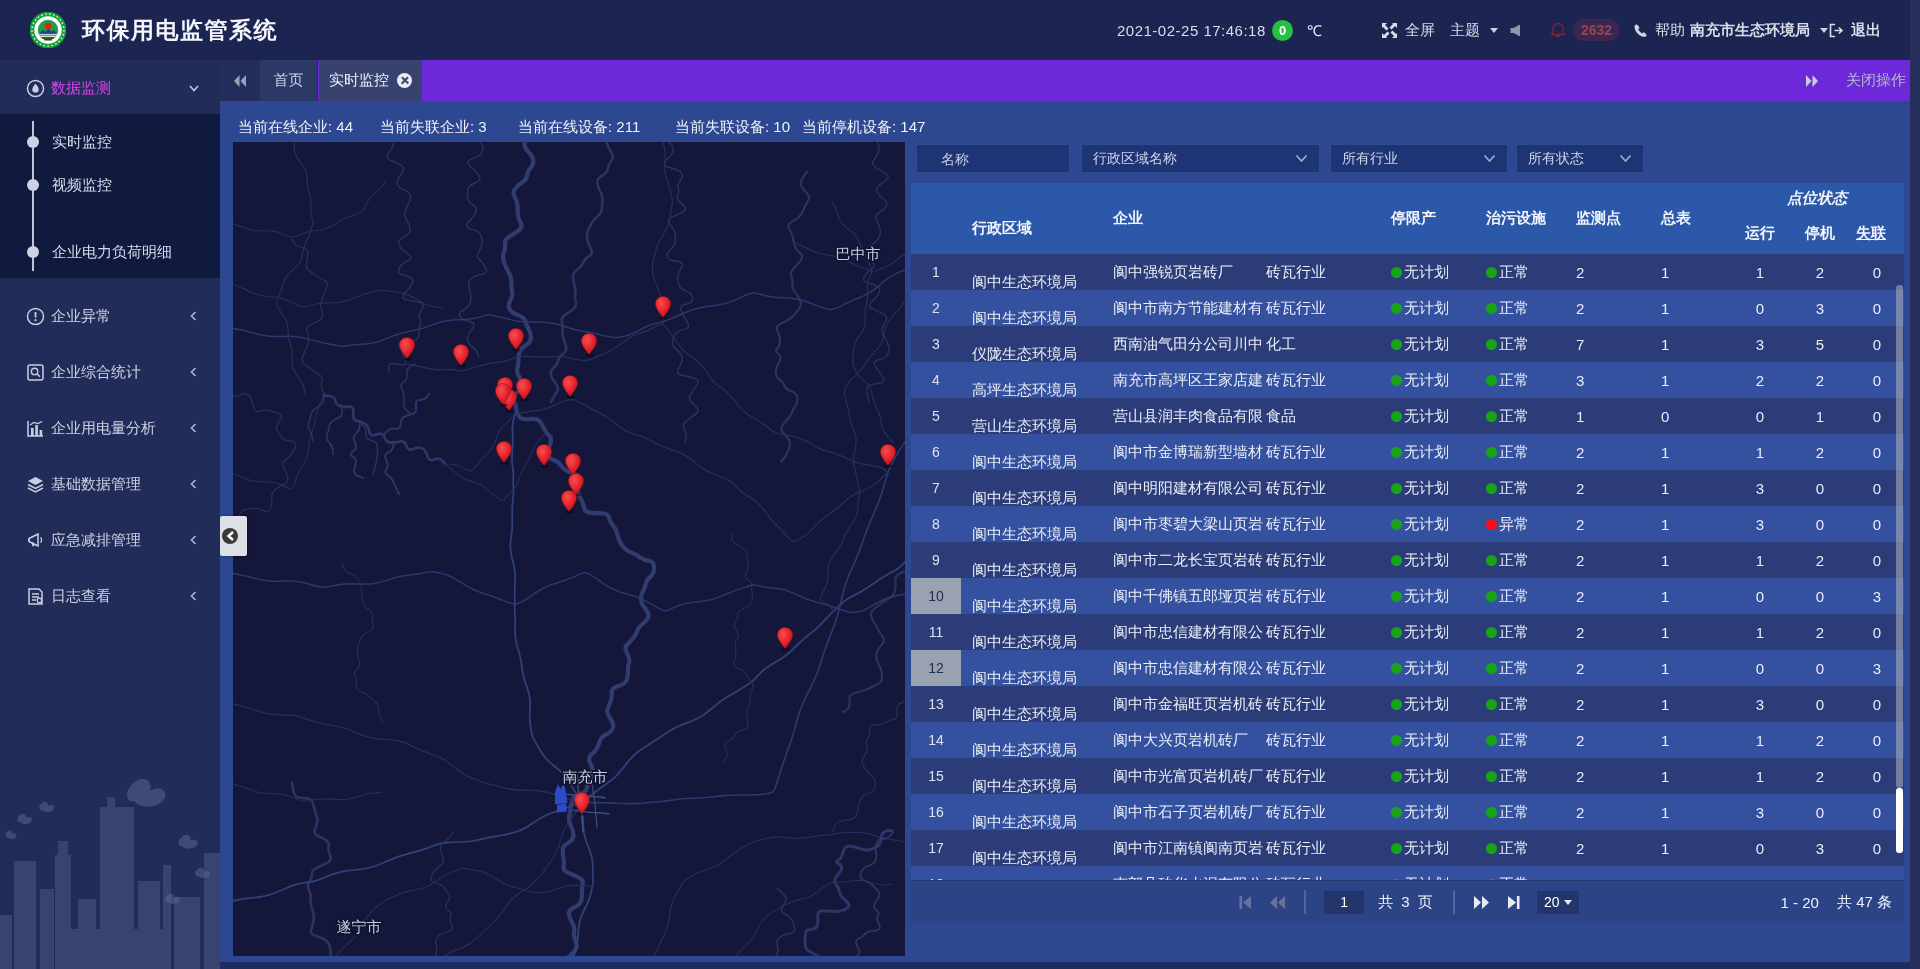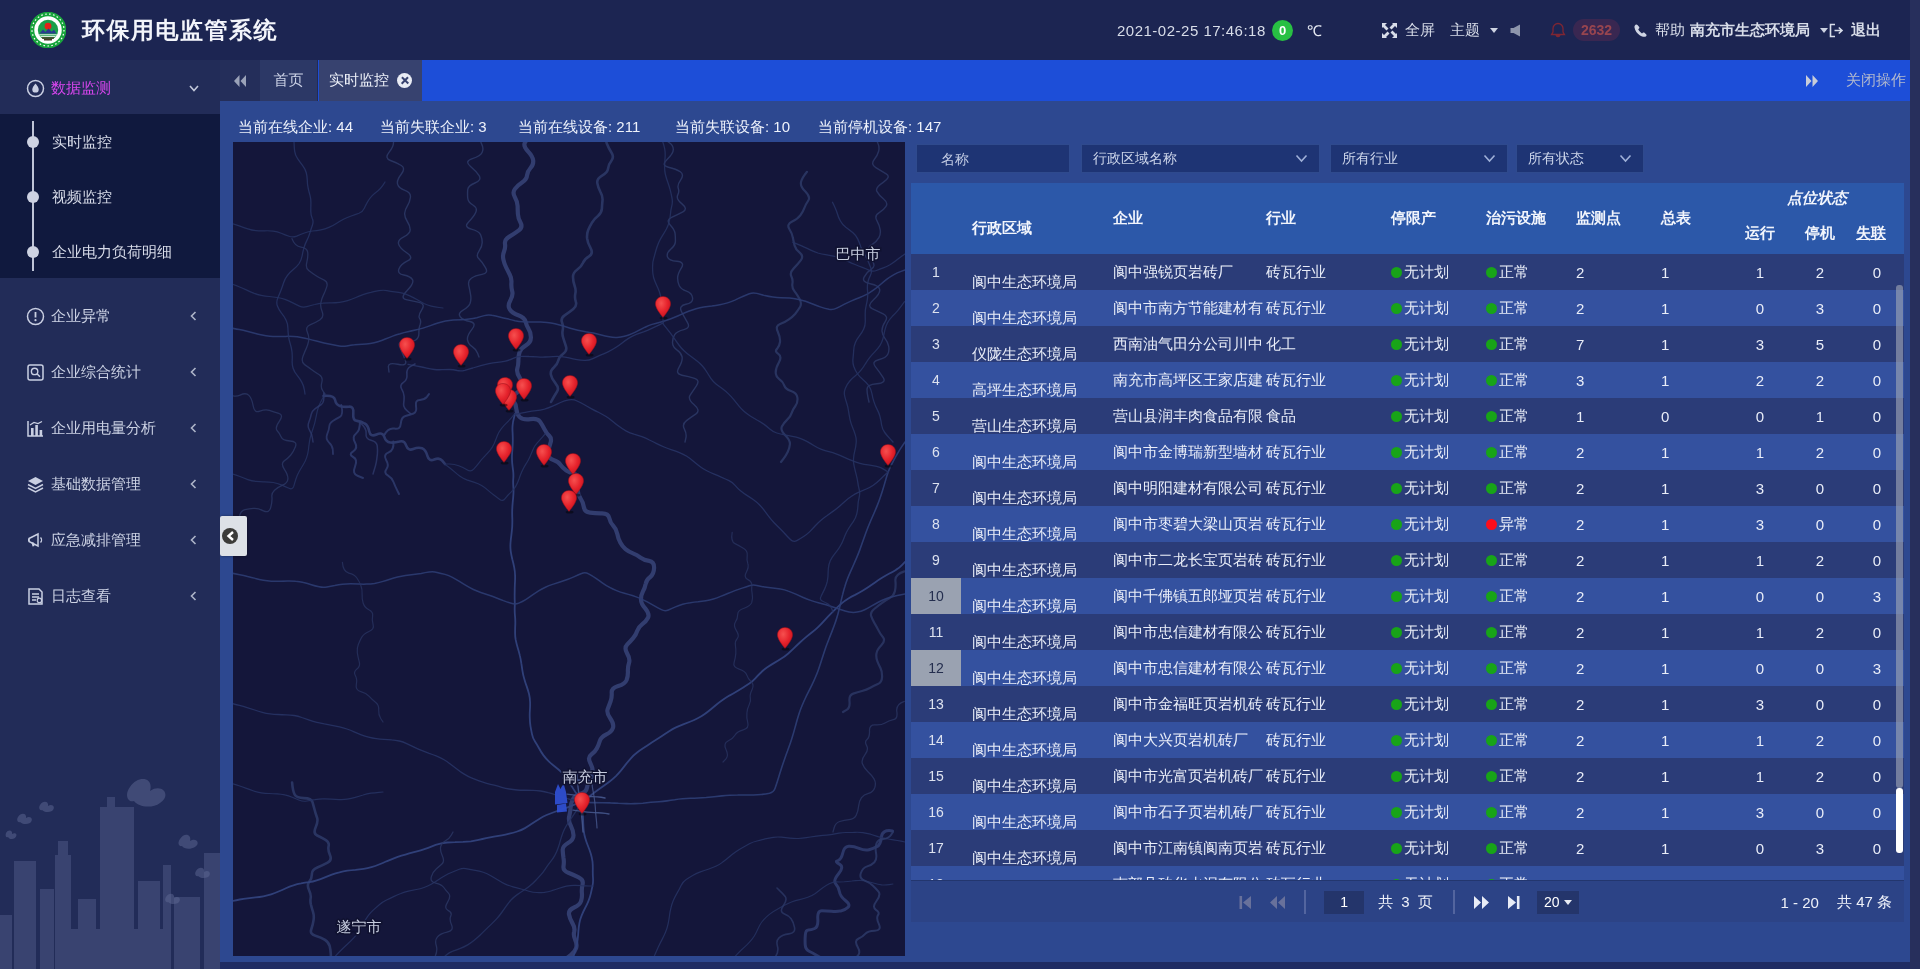--- a/index.html
+++ b/index.html
@@ -35,36 +35,36 @@
 .submenu { position:absolute; left:0; top:54px; width:220px; height:164px; background:#10193e; }
 .submenu .tline { position:absolute; left:32px; top:7px; width:2px; height:150px; background:#c9cedf; opacity:.95; }
 .subitem { position:absolute; left:0; width:220px; height:54px; display:flex; align-items:center; cursor:pointer; }
 .subitem .dot { position:absolute; left:27px; width:12px; height:12px; border-radius:50%; background:#cdd2e2; }
 .subitem .slabel { position:absolute; left:52px; font-size:15px; color:#d8dce9; }
 .mitem { position:absolute; left:0; width:220px; height:56px; display:flex; align-items:center; cursor:pointer; }
 .mitem .side-label { color:#ccd2e4; }
 .skyline { position:absolute; left:0; bottom:0; width:220px; height:200px; opacity:.5; }
 
 .main { position:absolute; left:220px; top:60px; width:1700px; height:909px; }
-.tabbar { position:absolute; left:0; top:0; width:1700px; height:41px; background:#1d4ed8; }
+.tabbar { position:absolute; left:0; top:0; width:1700px; height:41px; background:#6d28d9; }
 .tab-scroll-left { position:absolute; left:0; top:0; width:40px; height:41px; background:#242e5a; display:flex; align-items:center; justify-content:center; cursor:pointer; }
 .tab { position:absolute; top:0; height:41px; display:flex; align-items:center; justify-content:center; gap:8px; font-size:15px; cursor:pointer; }
 .tab-home { left:40px; width:58px; background:#2c3866; color:#ccd2e6; border-right:1px solid #222b54; }
 .tab-active { left:99px; width:103px; background:#37426f; color:#eef1f9; }
 .tab-close { width:15px; height:15px; border-radius:50%; background:#e9ecf4; position:relative; }
 .tab-close:before, .tab-close:after { content:""; position:absolute; left:7px; top:3.2px; width:1.8px; height:8.6px; background:#37426f; }
 .tab-close:before { transform:rotate(45deg); }
 .tab-close:after { transform:rotate(-45deg); }
 .tab-ops { position:absolute; right:14px; top:0; height:41px; display:flex; align-items:center; gap:26px; }
 .tab-ops .ops-label { font-size:15px; color:#b4bacd; cursor:pointer; }
 
 .content { position:absolute; left:0; top:41px; width:1700px; height:868px; background:#2d4890; }
 .stats { position:absolute; left:0; top:0; width:1700px; height:41px; }
 .stat { position:absolute; top:11px; height:30px; line-height:30px; font-size:15px; color:#eef2fb; white-space:nowrap; }
-.stat:nth-child(1){ left:18px; } .stat:nth-child(2){ left:160px; } .stat:nth-child(3){ left:298px; } .stat:nth-child(4){ left:455px; } .stat:nth-child(5){ left:598px; }
+.stat:nth-child(1){ left:18px; } .stat:nth-child(2){ left:160px; } .stat:nth-child(3){ left:298px; } .stat:nth-child(4){ left:455px; } .stat:nth-child(5){ left:582px; }
 .map-panel { position:absolute; left:13px; top:41px; width:672px; height:814px; background:#14163a; }
 .collapse-btn { position:absolute; left:-13px; top:374px; width:27px; height:40px; background:#dde1e7; border-radius:2px; display:flex; align-items:center; cursor:pointer; z-index:5; box-shadow:0 0 3px rgba(0,0,0,.4); }
 .collapse-btn .cb-circle { width:16px; height:16px; border-radius:50%; background:#3b3b39; margin-left:2px; display:flex; align-items:center; justify-content:center; }
 
 .bottom-strip { position:absolute; left:0; bottom:0; width:1690px; height:7px; background:#1f2c63; }
 </style>
 <style>
 
 .filter-field { position:absolute; top:43px; height:29px; background:#1e3474; border:1px solid #2f4a8d; font-size:14px; color:#ccd5ea; display:flex; align-items:center; }
 .f-name { left:696px; width:154px; }
@@ -193,21 +193,21 @@
     <svg class="side-arrow" viewBox="0 0 12 12">
       <polyline points="2,4 6,8.5 10,4" fill="none" stroke="#c2c8da" stroke-width="1.6"></polyline>
     </svg>
   </div>
   <div class="submenu">
     <div class="tline"></div>
     <div class="subitem" style="top:1px;">
       <span class="dot"></span>
       <span class="slabel">实时监控</span>
     </div>
-    <div class="subitem" style="top:56px;padding-left:38px;">
+    <div class="subitem" style="top:44px;padding-left:38px;">
       <span class="dot"></span>
       <span class="slabel">视频监控</span>
     </div>
     <div class="subitem" style="top:111px;">
       <span class="dot"></span>
       <span class="slabel">企业电力负荷明细</span>
     </div>
   </div>
 
   <div class="mitem" style="top:228px;padding-left:32px;">
@@ -468,21 +468,20 @@
       <span class="sel-label">所有状态</span>
       <svg class="sel-caret" width="13" height="9" viewBox="0 0 13 9">
           <polyline points="1.5,1.5 6.5,7 11.5,1.5" fill="none" stroke="#9fb0d8" stroke-width="1.6"></polyline>
         </svg>
     </div>
 
     <div class="table-panel">
       <div class="thead">
         <div class="th th-left c1">行政区域</div>
         <div class="th th-left c2">企业</div>
-        <div class="th th-left c3">行业</div>
         <div class="th th-left c4">停限产</div>
         <div class="th th-left c5">治污设施</div>
         <div class="th th-left c6">监测点</div>
         <div class="th th-left c7">总表</div>
         <div class="group-box">
           <div class="group-label">点位状态</div>
           <div class="sub-th" style="left:0;">运行</div>
           <div class="sub-th" style="left:60px;">停机</div>
           <div class="sub-th" style="left:114px; width:54px;text-decoration:underline;">失联</div>
         </div>

